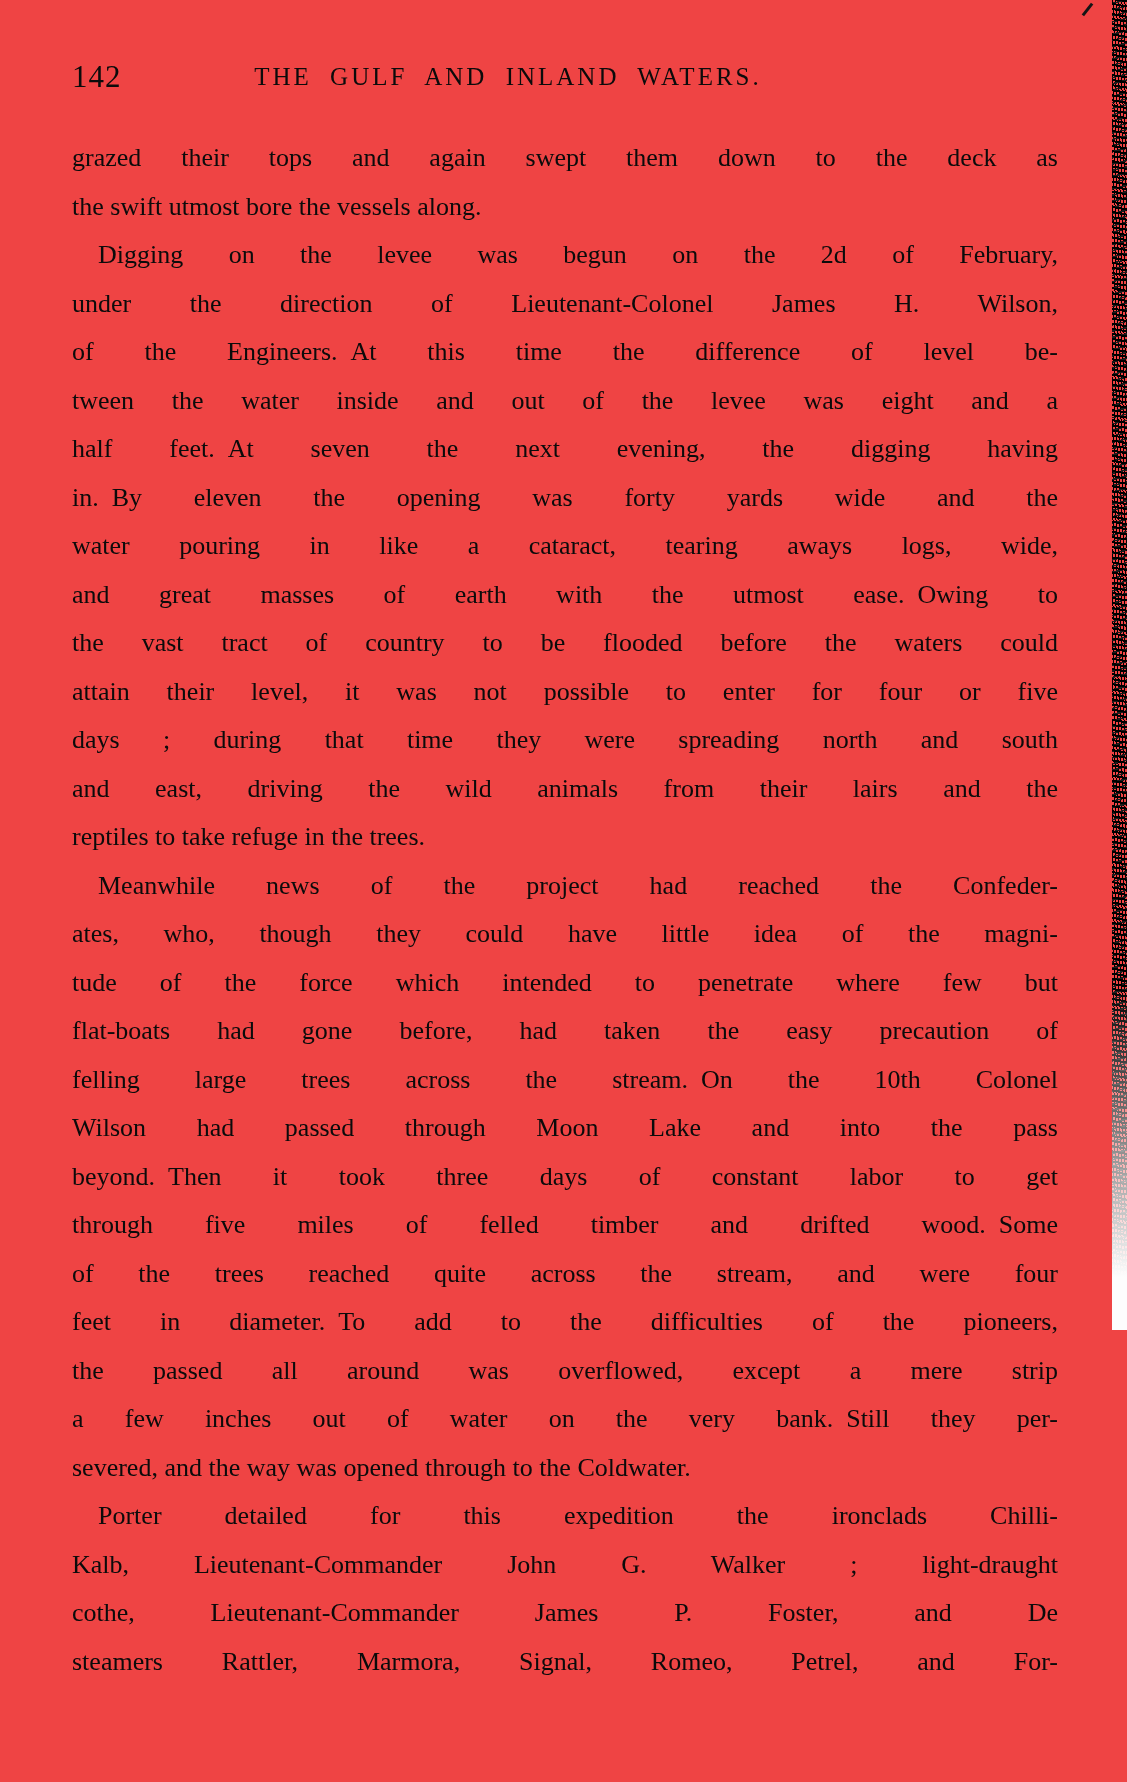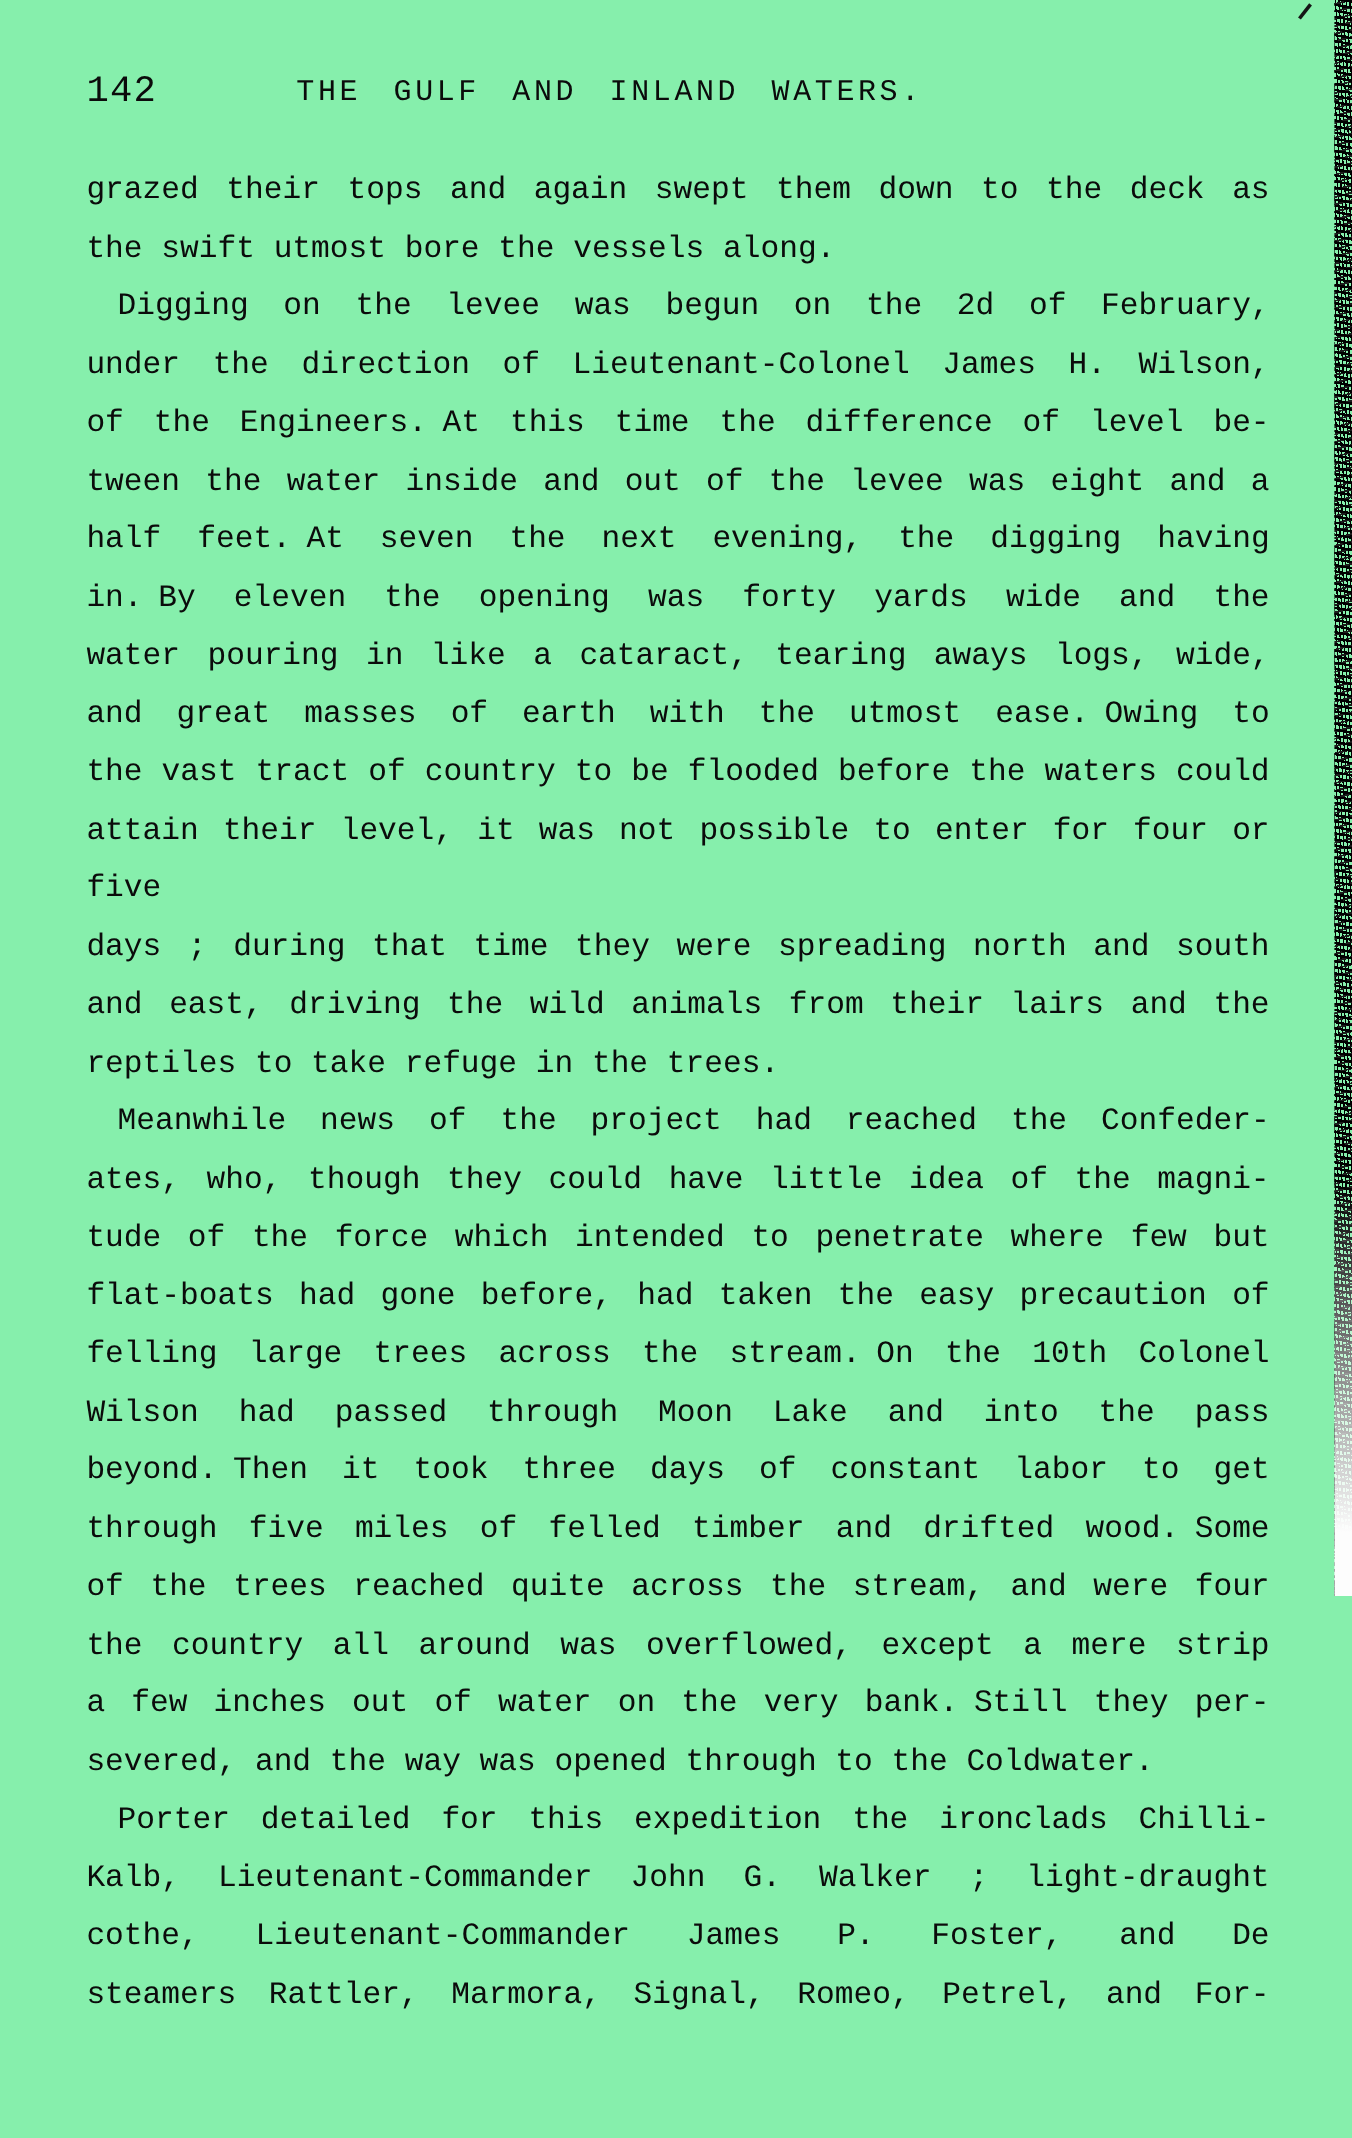--- a/index.html
+++ b/index.html
@@ -1,22 +1,22 @@
 <!DOCTYPE html>
 <html><head>
 <meta charset="utf-8">
 <style>
   html, body { margin: 0; padding: 0; background: #e8e8e8; }
   .page {
     position: relative;
     width: 1127px;
     height: 1782px;
-    background: #86efac;
+    background: #ef4444;
     overflow: hidden;
-    font-family: Liberation Mono, monospace;
+    font-family: Liberation Serif, serif;
     color: #0b0b0b;
   }
   
   .page-header {
     position: absolute;
     top: 58px;
     left: 72px;
     width: 986px;
     height: 40px;
     line-height: 38px;
@@ -104,21 +104,22 @@
       <div class="line para-end">reptiles to take refuge in the trees.</div>
       <div class="line indent">Meanwhile news of the project had reached the Confeder-</div>
       <div class="line">ates, who, though they could have little idea of the magni-</div>
       <div class="line">tude of the force which intended to penetrate where few but</div>
       <div class="line">flat-boats had gone before, had taken the easy precaution of</div>
       <div class="line">felling large trees across the stream. On the 10th Colonel</div>
       <div class="line">Wilson had passed through Moon Lake and into the pass</div>
       <div class="line">beyond. Then it took three days of constant labor to get</div>
       <div class="line">through five miles of felled timber and drifted wood. Some</div>
       <div class="line">of the trees reached quite across the stream, and were four</div>
-      <div class="line">the country all around was overflowed, except a mere strip</div>
+      <div class="line">feet in diameter. To add to the difficulties of the pioneers,</div>
+      <div class="line">the passed all around was overflowed, except a mere strip</div>
       <div class="line">a few inches out of water on the very bank. Still they per-</div>
       <div class="line para-end">severed, and the way was opened through to the Coldwater.</div>
       <div class="line indent">Porter detailed for this expedition the ironclads Chilli-</div>
       <div class="line">Kalb, Lieutenant-Commander John G. Walker ; light-draught</div>
       <div class="line">cothe, Lieutenant-Commander James P. Foster, and De</div>
       <div class="line">steamers Rattler, Marmora, Signal, Romeo, Petrel, and For-</div>
     </div>
 
   <div class="scan-noise-strip"></div>
   <div class="scan-tick"></div>

